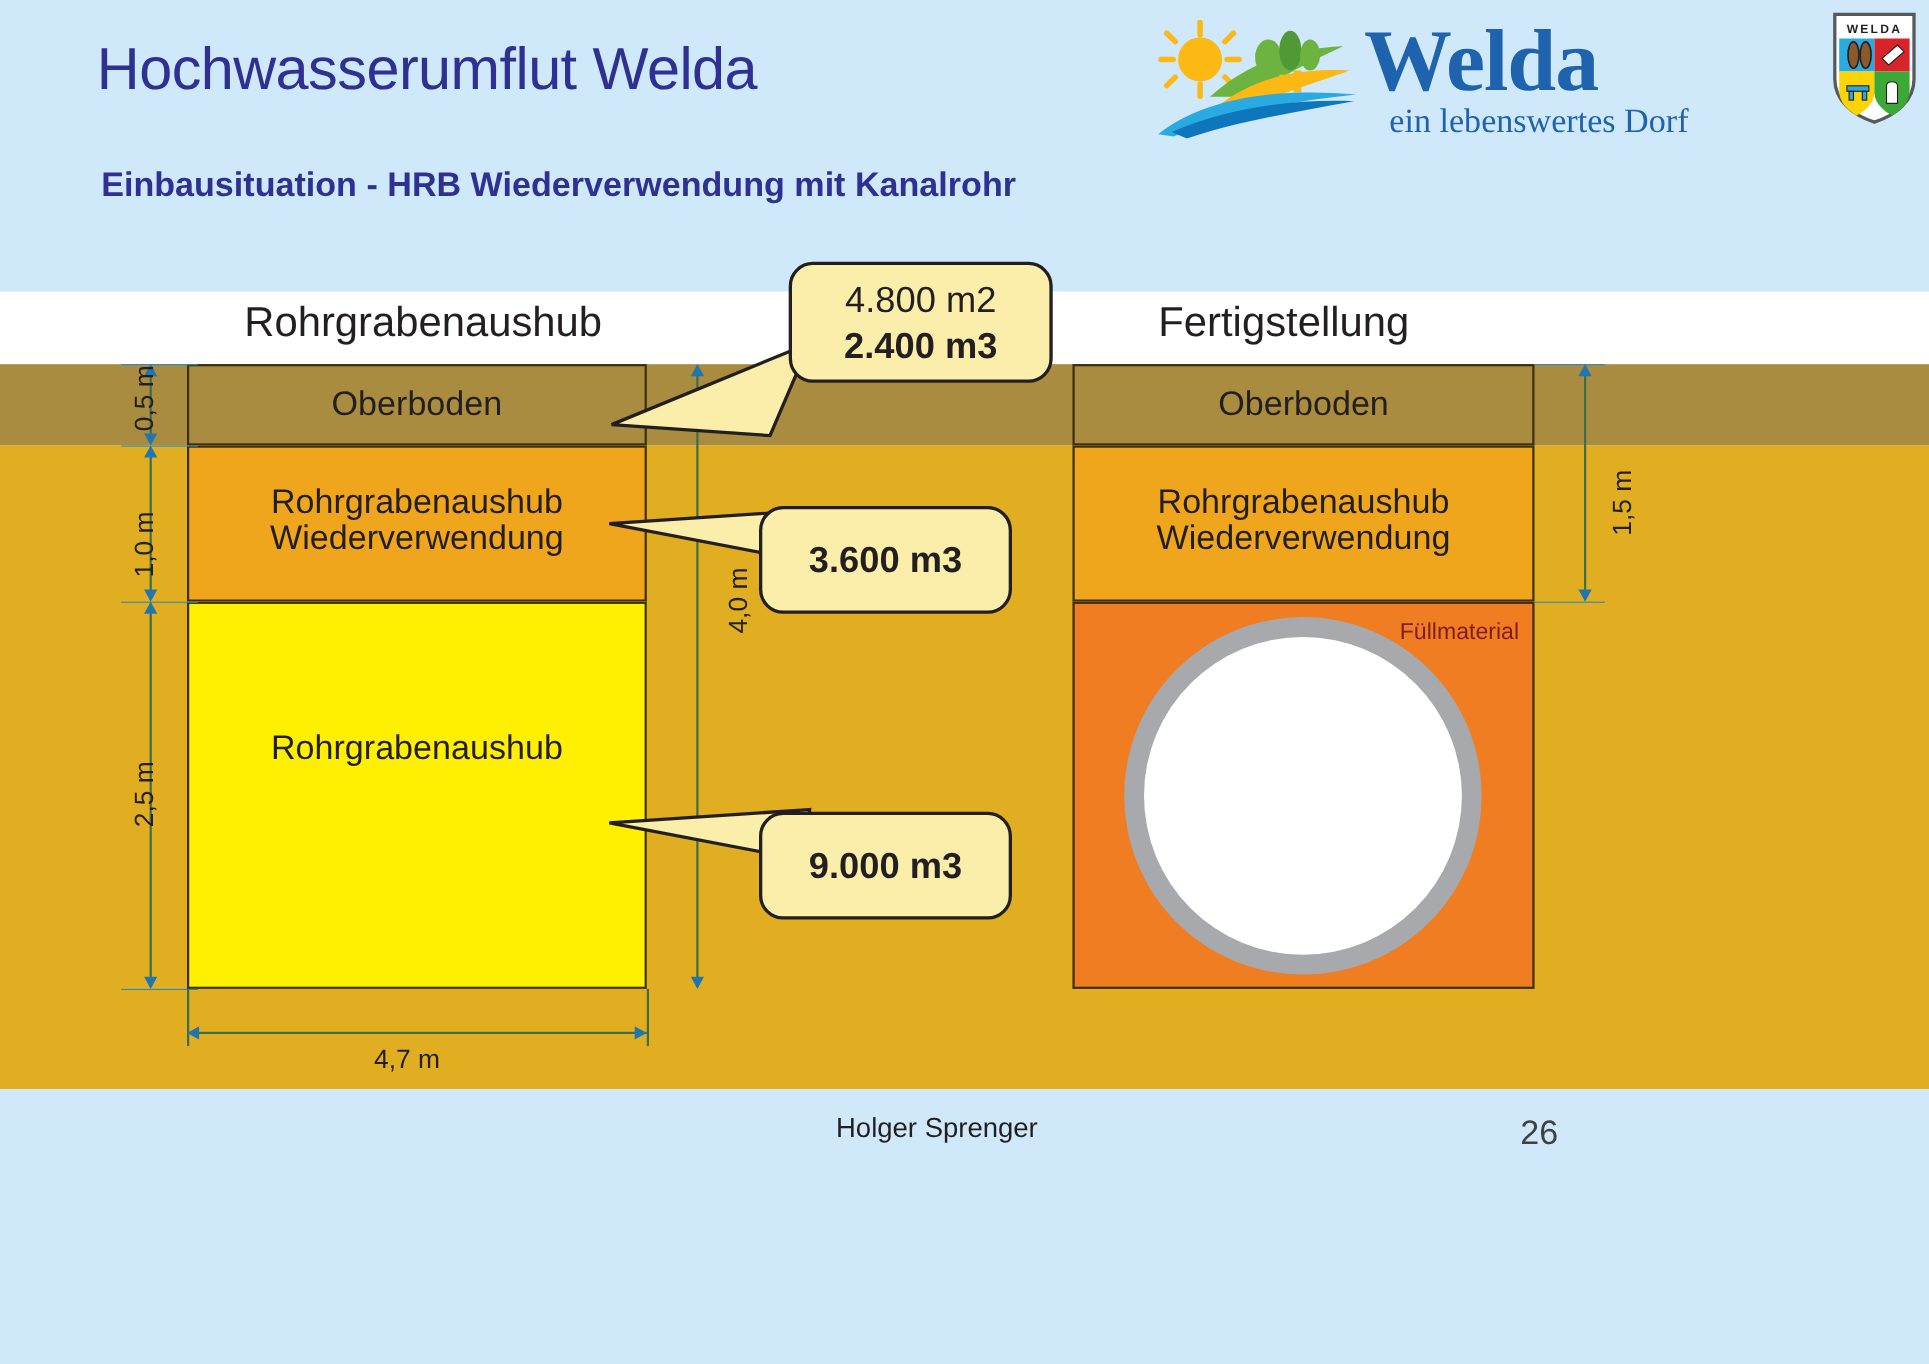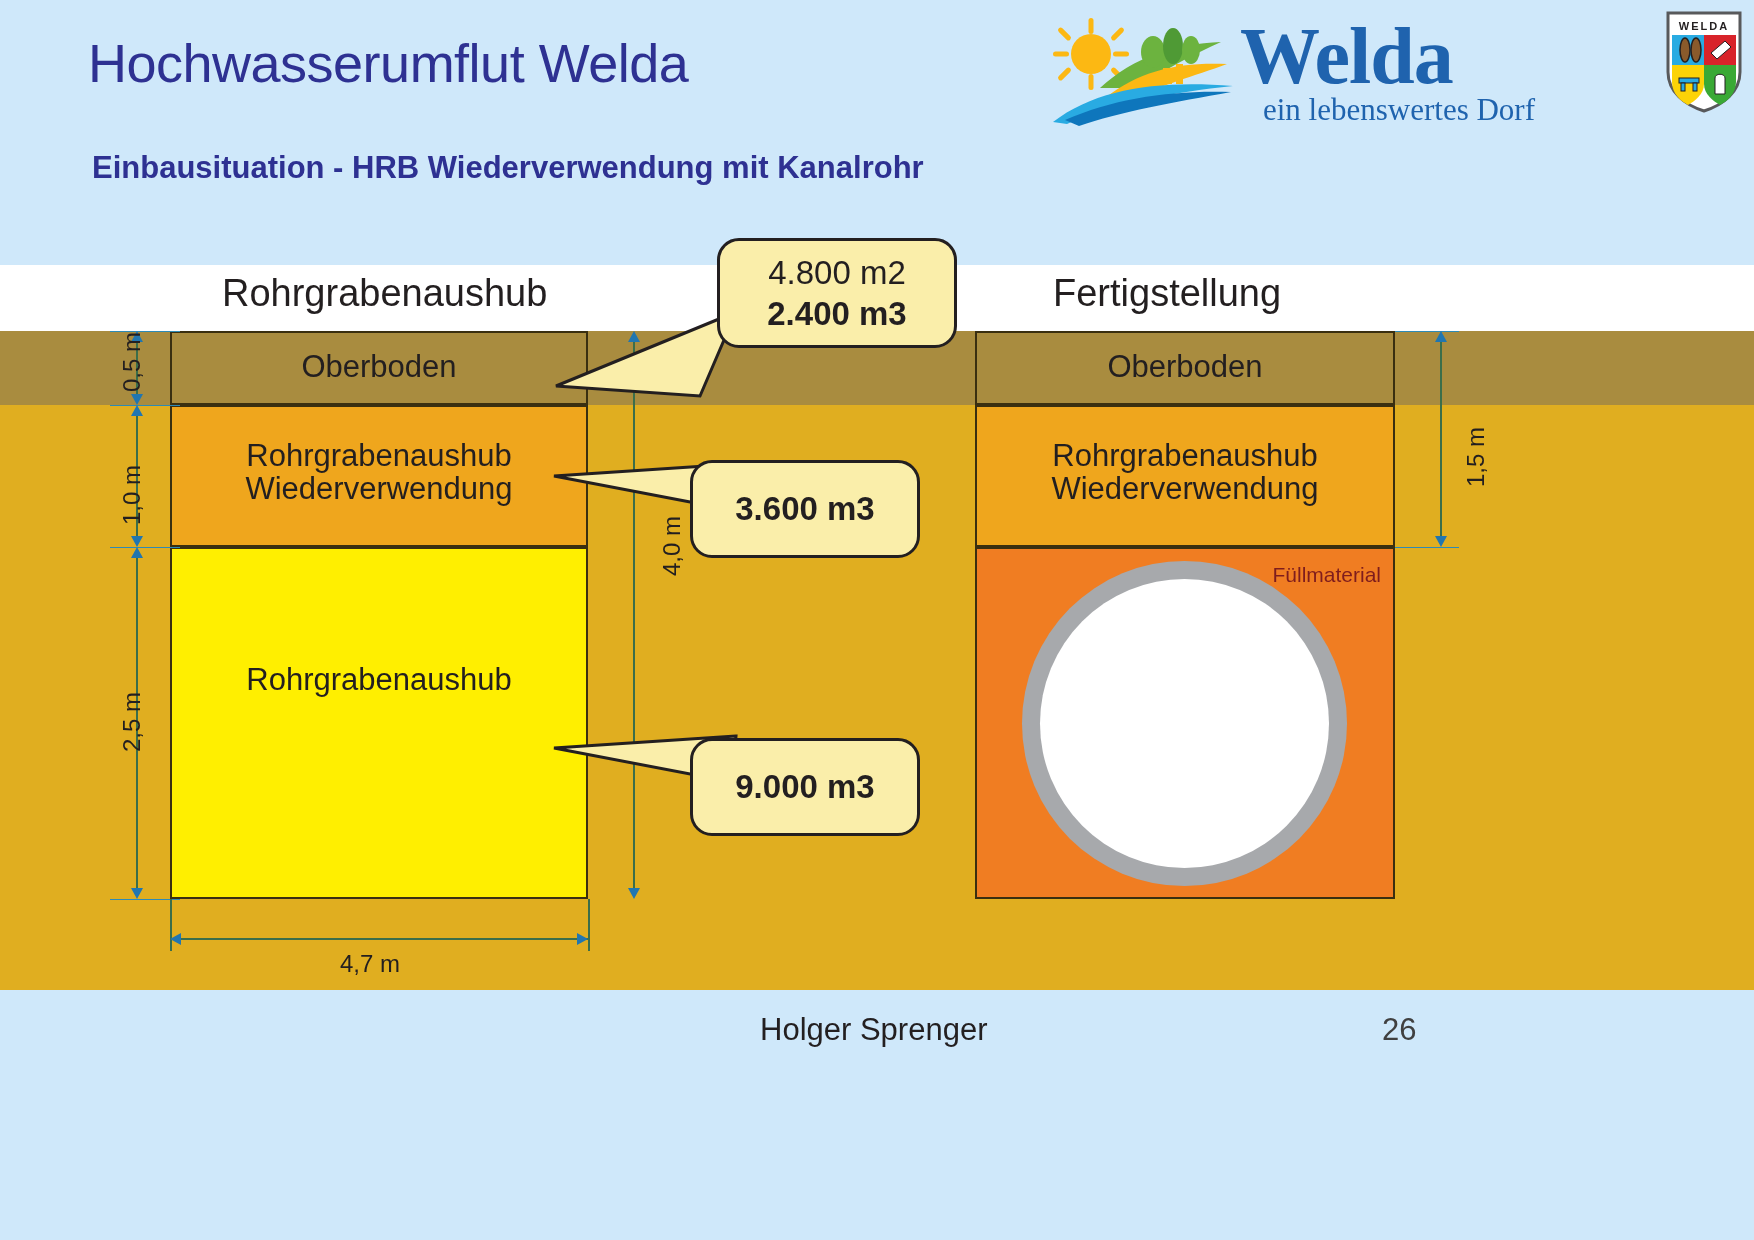--- a/index.html
+++ b/index.html
@@ -117,21 +117,21 @@
   .callout{
     position:absolute;background:#faeeaa;border:3px solid #231f20;border-radius:22px;
     display:flex;flex-direction:column;align-items:center;justify-content:center;
     box-sizing:border-box;
   }
   .callout .line{font-size:33px;color:#231f20;line-height:1.25;}
   .callout .line.bold{font-weight:bold;}
   .tail{position:absolute;}
   
   #footer-author{
-    position:absolute;left:760px;top:1012px;font-size:31px;color:#231f20;
+    position:absolute;left:760px;top:1012px;font-size:25px;color:#231f20;
   }
   #footer-page{
     position:absolute;left:1382px;top:1012px;font-size:31px;color:#404040;
   }
 </style>
 </head>
 <body>
 
 <div id="slide-title">Hochwasserumflut Welda</div>
 <div id="slide-subtitle">Einbausituation - HRB Wiederverwendung mit Kanalrohr</div>

